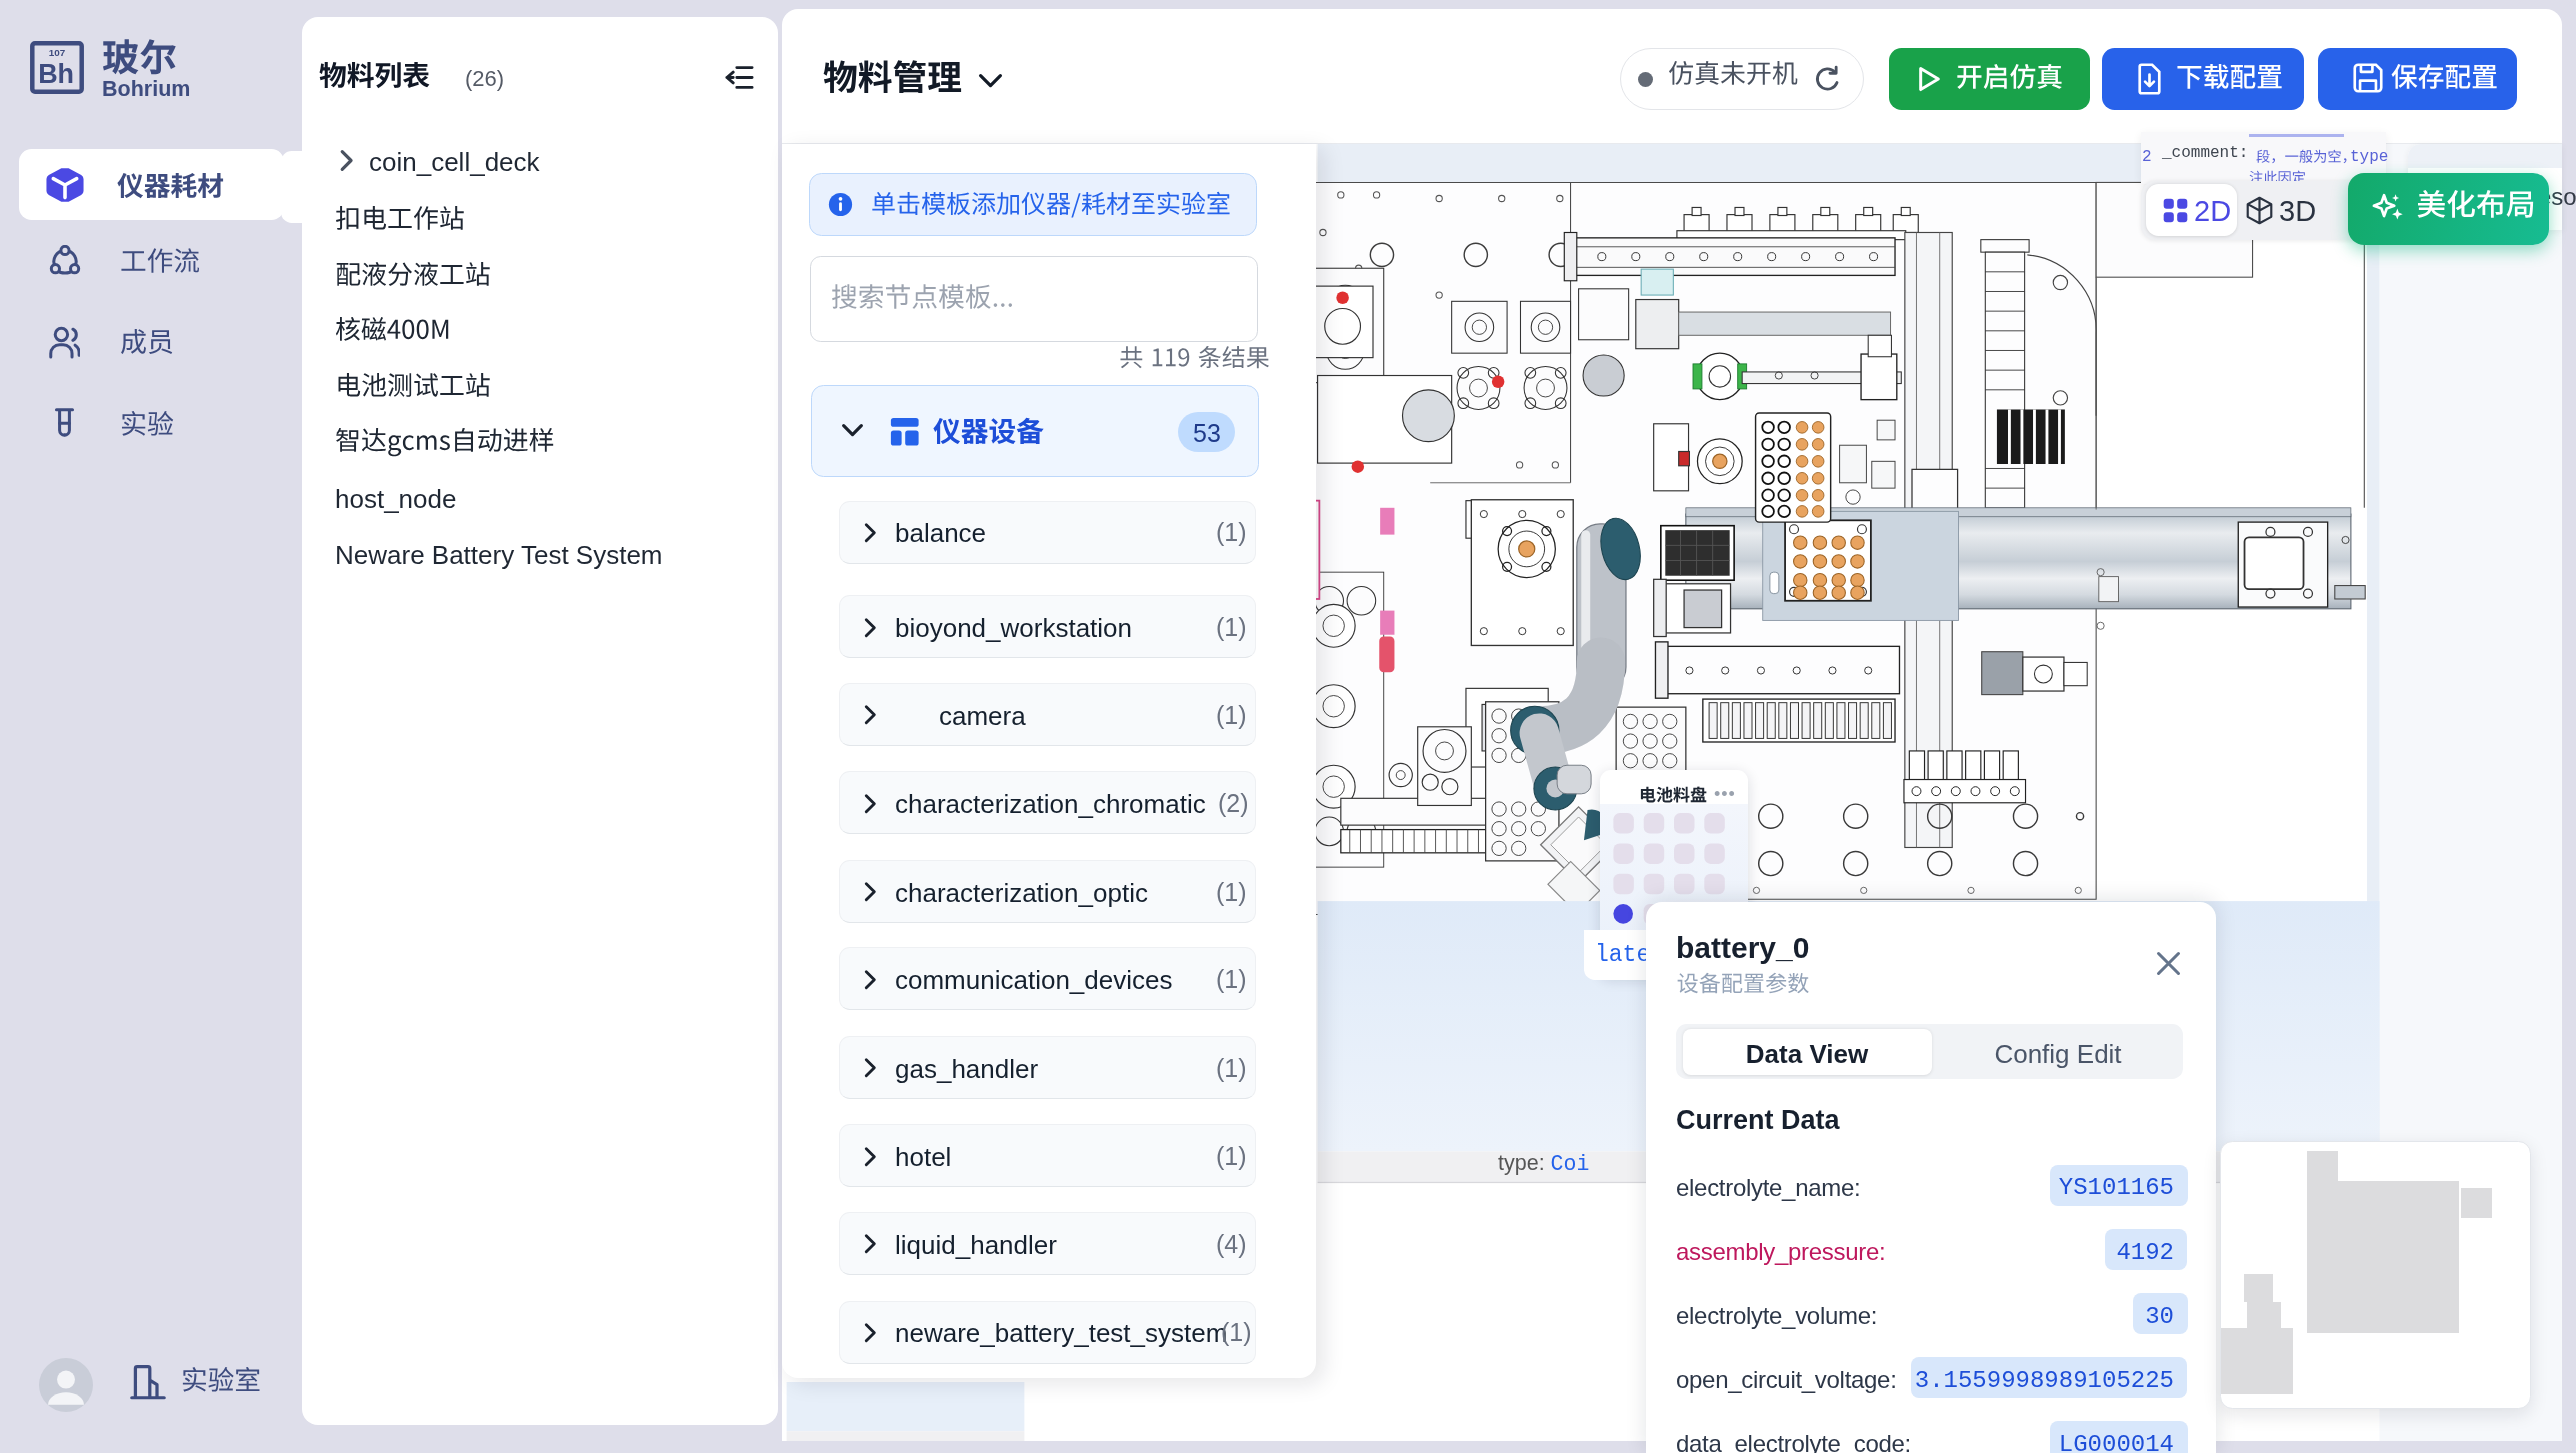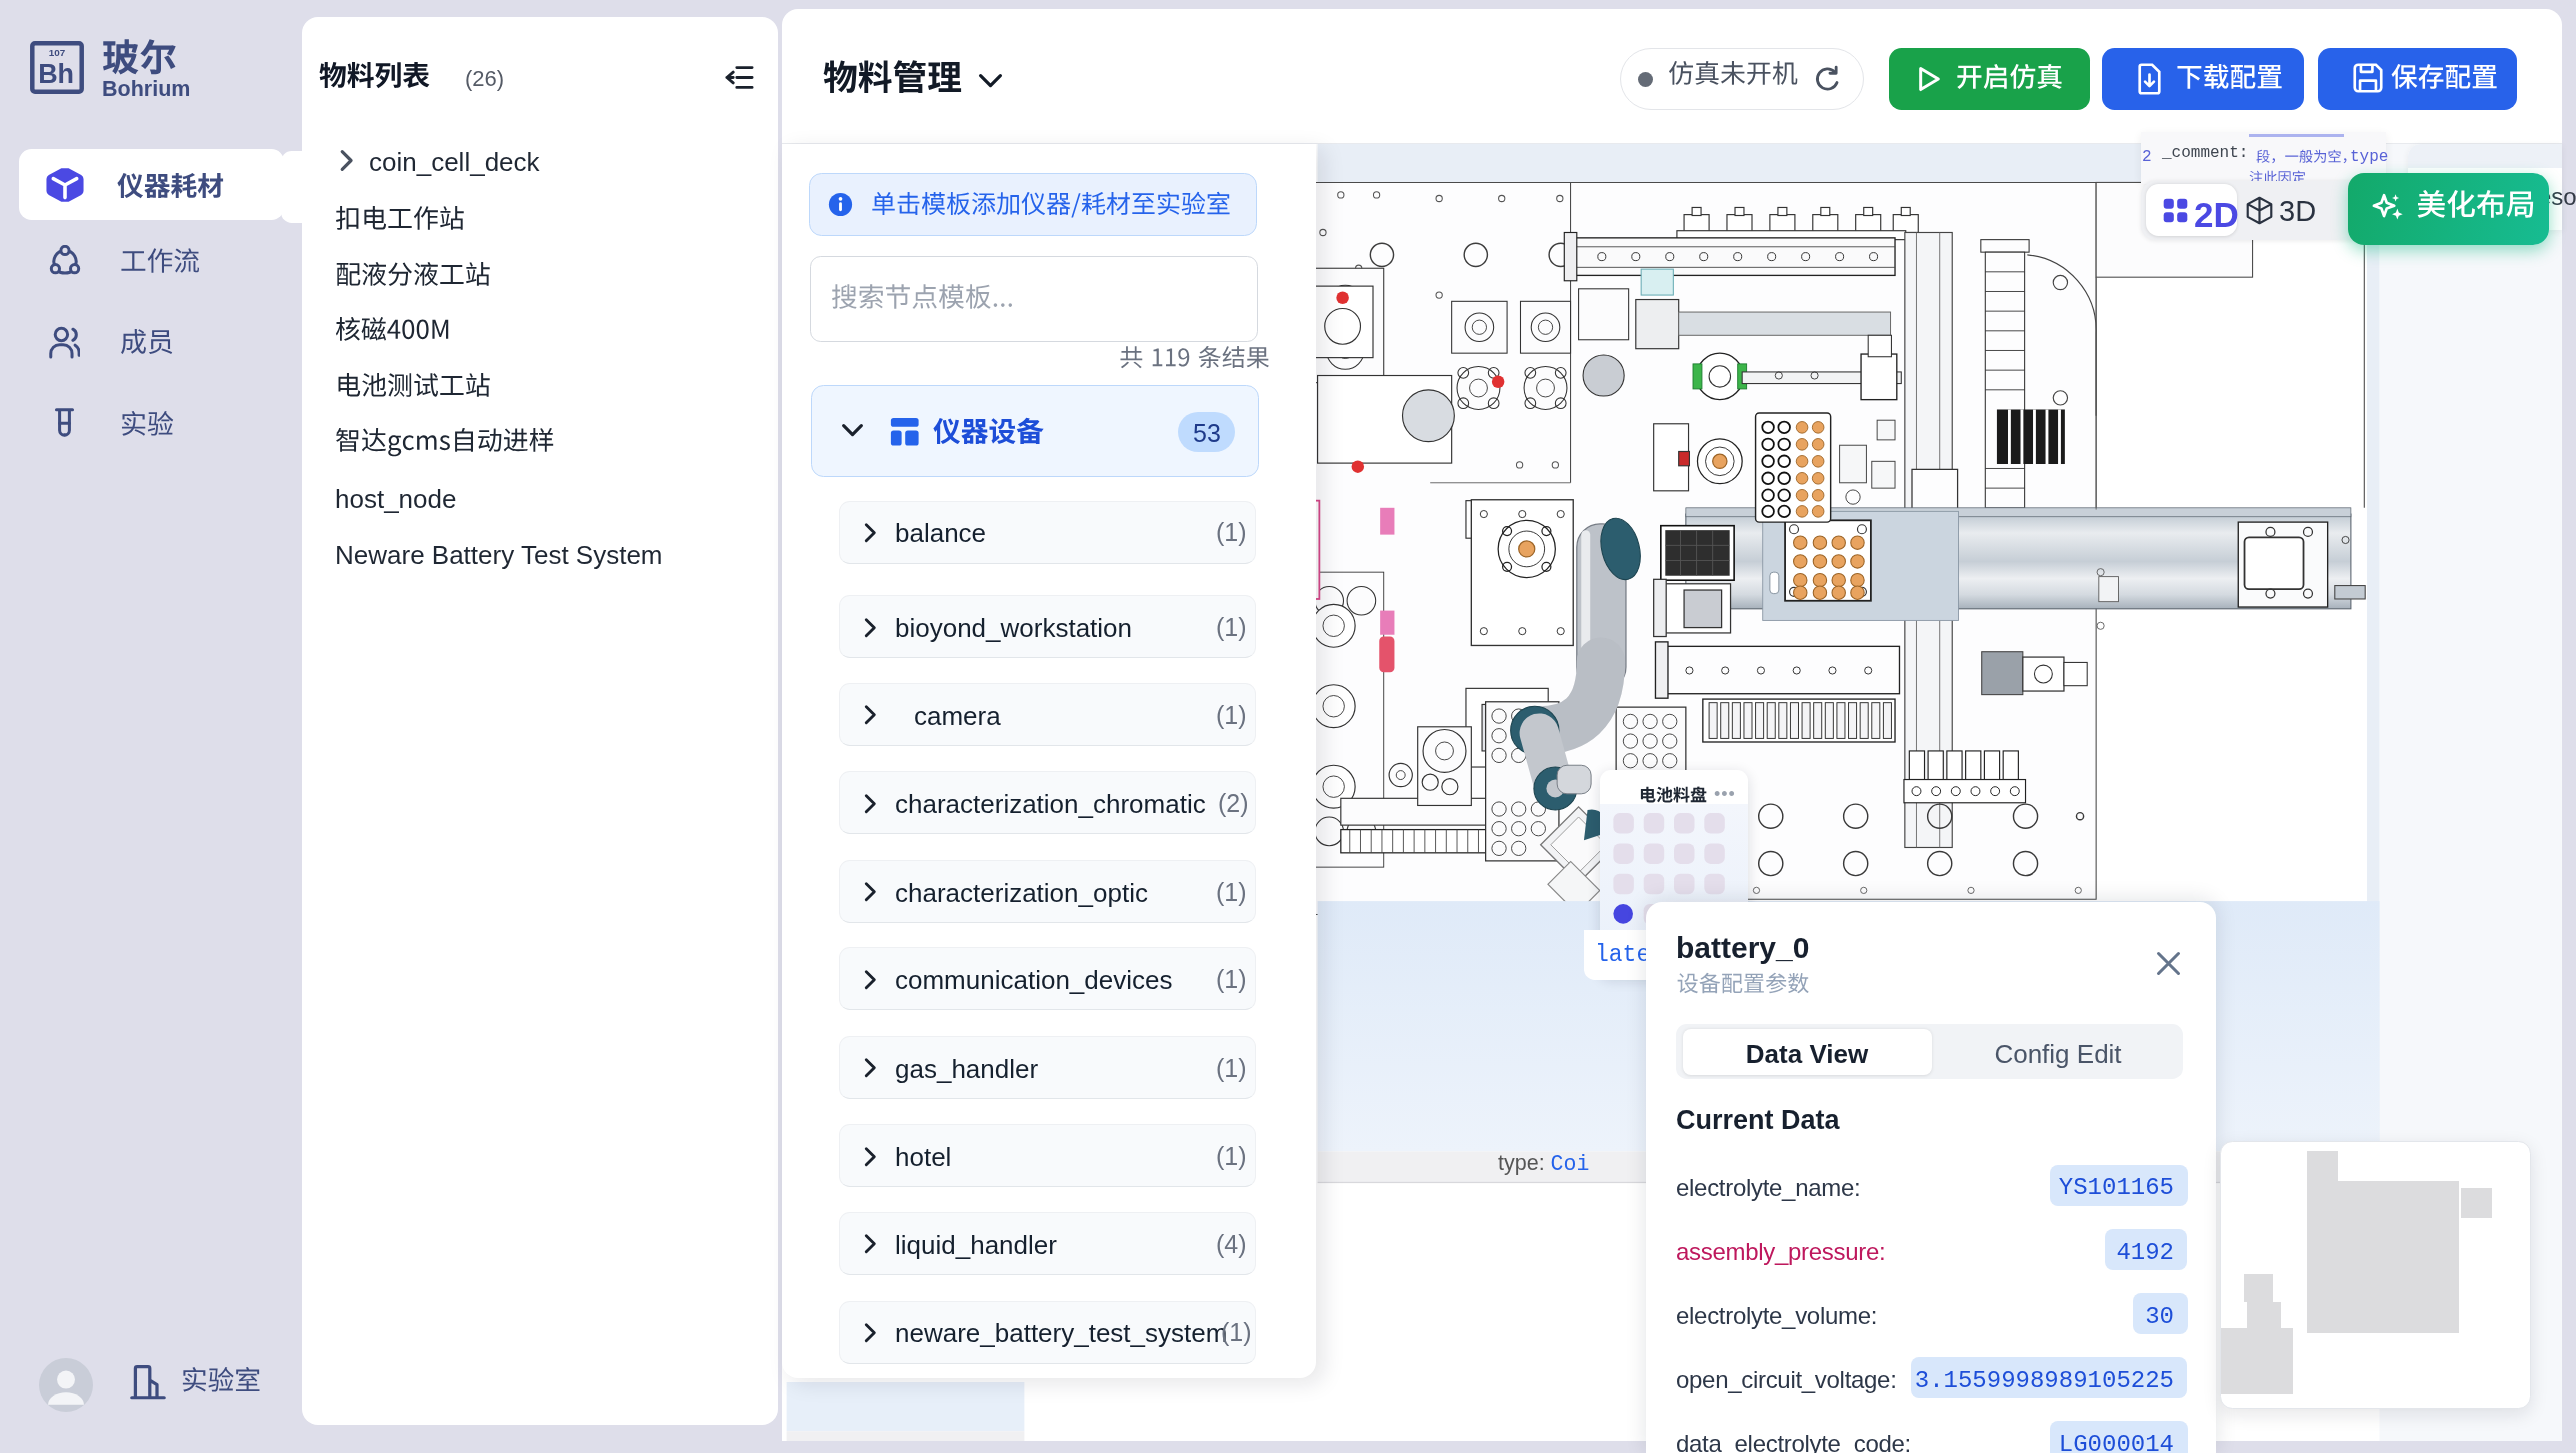--- a/index.html
+++ b/index.html
@@ -640,21 +640,21 @@
   </div>
 <div class="abs" style="left:2249px;top:134px;width:95px;height:2.7px;background:#7A86E8;opacity:.6"></div>
 <div class="abs" style="left:2141px;top:181px;width:245px;height:59px;background:#EFF0F3;border-radius:14.3px;box-shadow:0 0.9px 4.5px rgba(0,0,0,.08)"></div>
 <div class="abs" style="left:2146px;top:184px;width:91px;height:52px;background:#fff;border-radius:12.5px;box-shadow:0 0.9px 3.6px rgba(0,0,0,.12)"></div>
 <svg class="abs" style="left:2162px;top:197px" width="27" height="27" viewBox="0 0 32 32">
 <rect x="2" y="2" width="12" height="12" rx="3.5" fill="#4B49E3"></rect>
     <rect x="18" y="2" width="12" height="12" rx="3.5" fill="#4B49E3"></rect>
 <rect x="2" y="18" width="12" height="12" rx="3.5" fill="#4B49E3"></rect>
     <rect x="18" y="18" width="12" height="12" rx="3.5" fill="#4B49E3"></rect>
 </svg>
-<div class="abs" style="left:2194px;top:195px;font-size:35px;font-weight:bold;color:#4B49E3">2D</div>
+<div class="abs" style="left:2194px;top:195px;font-size:29px;font-weight:normal;color:#4B49E3">2D</div>
 <svg class="abs" style="left:2245px;top:196px" width="29" height="29" viewBox="0 0 32 32">
 <path d="M16 2 L29 9 v14 L16 30 L3 23 V9 Z M16 2 v14 M3 9 l13 7 M29 9 l-13 7 M16 30 V16" fill="none" stroke="#2A3240" stroke-width="2.4" stroke-linejoin="round"></path>
 </svg>
 <div class="abs" style="left:2279px;top:195px;font-size:29px;color:#2A3240">3D</div>
 <div class="abs" style="left:2348px;top:173px;width:201px;height:72px;background:linear-gradient(105deg,#13A96A,#17BC92);border-radius:16px;box-shadow:0 5.4px 16px rgba(16,185,129,.45)"></div>
 <svg class="abs" style="left:2369px;top:189px" width="39" height="39" viewBox="0 0 44 44">
 <path d="M17 7 l3 8.5 L28.5 19 l-8.5 3 L17 30.5 l-3 -8.5 L5.5 19 l8.5 -3.5 Z" fill="none" stroke="#fff" stroke-width="3" stroke-linejoin="round"></path>
 <path d="M32 22 l1.6 4.6 L38 28.5 l-4.4 1.6 L32 34.5 l-1.6 -4.4 L26 28.5 l4.4 -1.9 Z" fill="#fff"></path>
 <path d="M30 6 l1.1 3 L34 10.2 l-2.9 1.1 L30 14.2 l-1.1 -2.9 L26 10.2 l2.9 -1.2 Z" fill="#fff"></path>
 </svg>
@@ -701,21 +701,21 @@
 <div class="abs" style="left:839px;top:595px;width:417px;height:63px;background:#F8FAFC;border:0.9px solid #EEF0F3;border-bottom:1.8px solid #E2E6EA;border-radius:10.7px"></div>
 <svg class="abs" style="left:860px;top:617px" width="19.7" height="21.5" viewBox="0 0 22 24">
     <path d="M7 3 l9 9 l-9 9" stroke="#1A212C" stroke-width="3.2" fill="none" stroke-linecap="round" stroke-linejoin="round"></path>
   </svg>
 <div class="abs" style="left:895px;top:613px;font-size:26px;color:#15202E">bioyond_workstation</div>
 <div class="abs" style="left:1216px;top:613px;font-size:25px;color:#6B7280">(1)</div>
 <div class="abs" style="left:839px;top:683px;width:417px;height:63px;background:#F8FAFC;border:0.9px solid #EEF0F3;border-bottom:1.8px solid #E2E6EA;border-radius:10.7px"></div>
 <svg class="abs" style="left:860px;top:704px" width="19.7" height="21.5" viewBox="0 0 22 24">
     <path d="M7 3 l9 9 l-9 9" stroke="#1A212C" stroke-width="3.2" fill="none" stroke-linecap="round" stroke-linejoin="round"></path>
   </svg>
-<div class="abs" style="left:914px;top:701px;font-size:26px;color:#15202E">camera</div>
+<div class="abs" style="left:939px;top:701px;font-size:26px;color:#15202E">camera</div>
 <div class="abs" style="left:1216px;top:701px;font-size:25px;color:#6B7280">(1)</div>
 <div class="abs" style="left:839px;top:771px;width:417px;height:63px;background:#F8FAFC;border:0.9px solid #EEF0F3;border-bottom:1.8px solid #E2E6EA;border-radius:10.7px"></div>
 <svg class="abs" style="left:860px;top:793px" width="19.7" height="21.5" viewBox="0 0 22 24">
     <path d="M7 3 l9 9 l-9 9" stroke="#1A212C" stroke-width="3.2" fill="none" stroke-linecap="round" stroke-linejoin="round"></path>
   </svg>
 <div class="abs" style="left:895px;top:789px;font-size:26px;color:#15202E">characterization_chromatic</div>
 <div class="abs" style="left:1218px;top:789px;font-size:25px;color:#6B7280">(2)</div>
 <div class="abs" style="left:839px;top:860px;width:417px;height:63px;background:#F8FAFC;border:0.9px solid #EEF0F3;border-bottom:1.8px solid #E2E6EA;border-radius:10.7px"></div>
 <svg class="abs" style="left:860px;top:881px" width="19.7" height="21.5" viewBox="0 0 22 24">
     <path d="M7 3 l9 9 l-9 9" stroke="#1A212C" stroke-width="3.2" fill="none" stroke-linecap="round" stroke-linejoin="round"></path>

